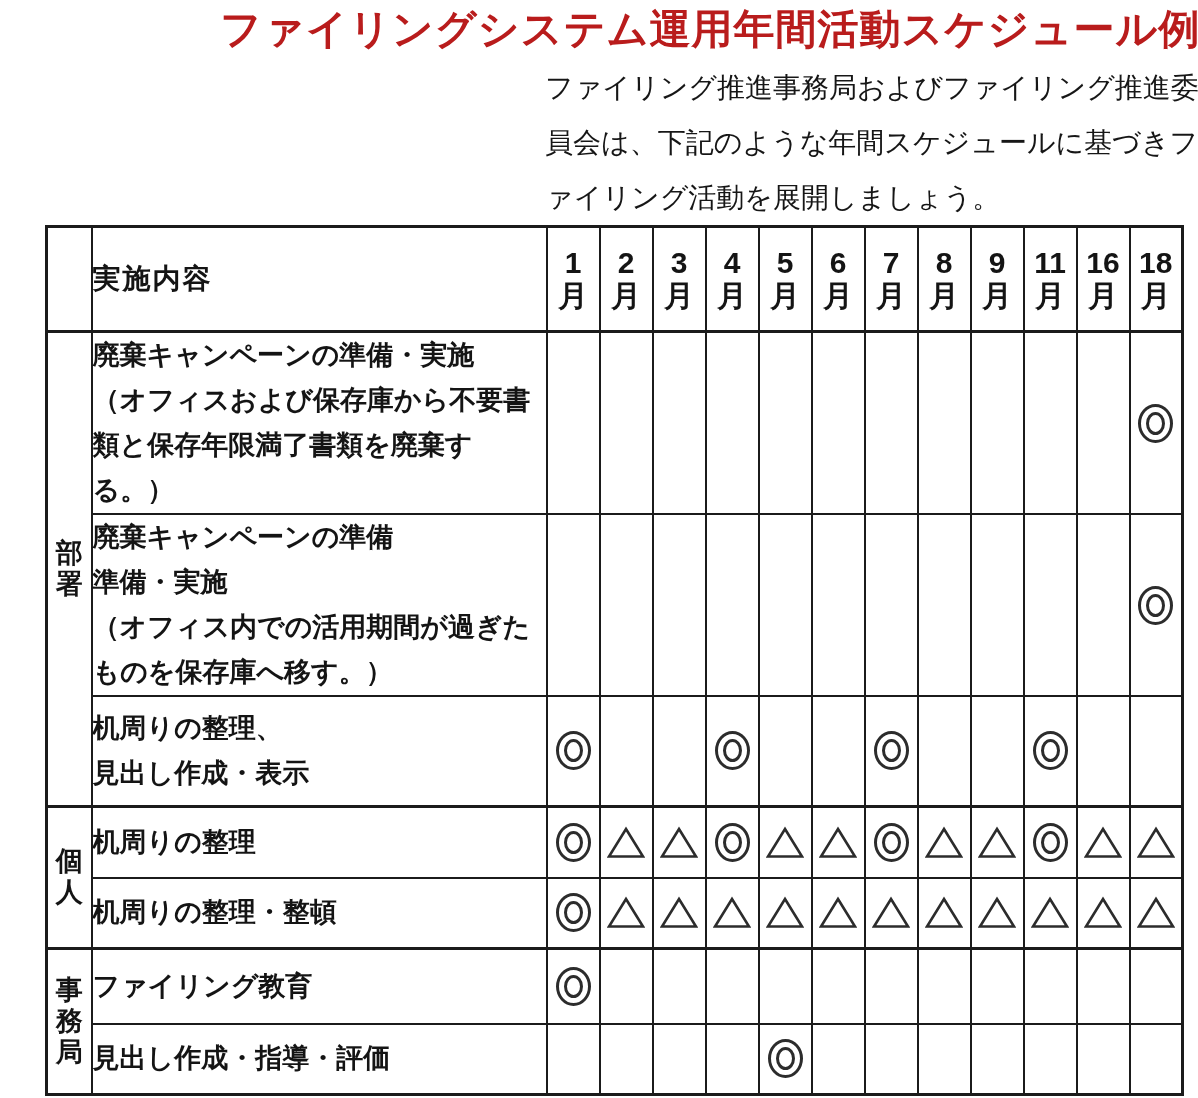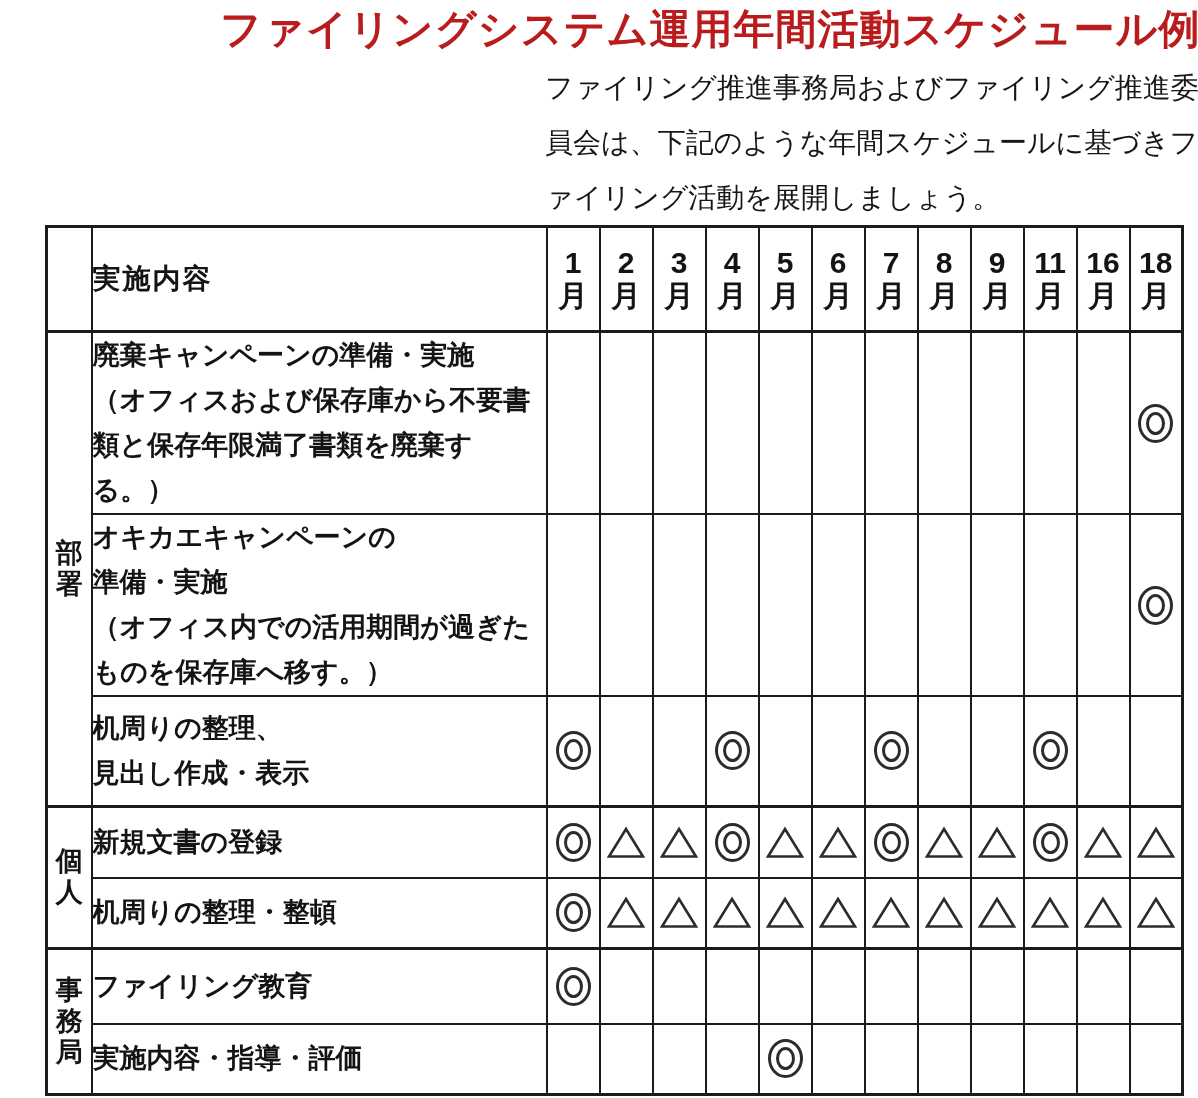--- a/index.html
+++ b/index.html
@@ -191,21 +191,21 @@
         <td class="mark-cell"></td>
         <td class="mark-cell">
           <div class="mark-wrap">
             <div class="mark-dc">
               <div class="inner"></div>
             </div>
           </div>
         </td>
       </tr>
       <tr class="row-h1">
-        <td class="activity-cell">オキカエキャンペーンの
+        <td class="activity-cell">廃棄キャンペーンの準備
 準備・実施
 （オフィス内での活用期間が過ぎた
 ものを保存庫へ移す。）</td>
         <td class="mark-cell"></td>
         <td class="mark-cell"></td>
         <td class="mark-cell"></td>
         <td class="mark-cell"></td>
         <td class="mark-cell"></td>
         <td class="mark-cell"></td>
         <td class="mark-cell"></td>
@@ -259,21 +259,21 @@
           </div>
         </td>
         <td class="mark-cell"></td>
         <td class="mark-cell"></td>
       </tr>
       <tr class="row-h3 group-start">
         <td class="group-cell" rowspan="2">
           <span class="vchar">個</span>
           <span class="vchar">人</span>
         </td>
-        <td class="activity-cell">新規文書の登録</td>
+        <td class="activity-cell">机周りの整理</td>
         <td class="mark-cell">
           <div class="mark-wrap">
             <div class="mark-dc">
               <div class="inner"></div>
             </div>
           </div>
         </td>
         <td class="mark-cell">
           <div class="mark-wrap">
             <svg width="38" height="33" class="mark-tri">
@@ -459,21 +459,21 @@
         <td class="mark-cell"></td>
         <td class="mark-cell"></td>
         <td class="mark-cell"></td>
         <td class="mark-cell"></td>
         <td class="mark-cell"></td>
         <td class="mark-cell"></td>
         <td class="mark-cell"></td>
         <td class="mark-cell"></td>
       </tr>
       <tr class="row-h6">
-        <td class="activity-cell">実施内容・指導・評価</td>
+        <td class="activity-cell">見出し作成・指導・評価</td>
         <td class="mark-cell"></td>
         <td class="mark-cell"></td>
         <td class="mark-cell"></td>
         <td class="mark-cell"></td>
         <td class="mark-cell">
           <div class="mark-wrap">
             <div class="mark-dc">
               <div class="inner"></div>
             </div>
           </div>

